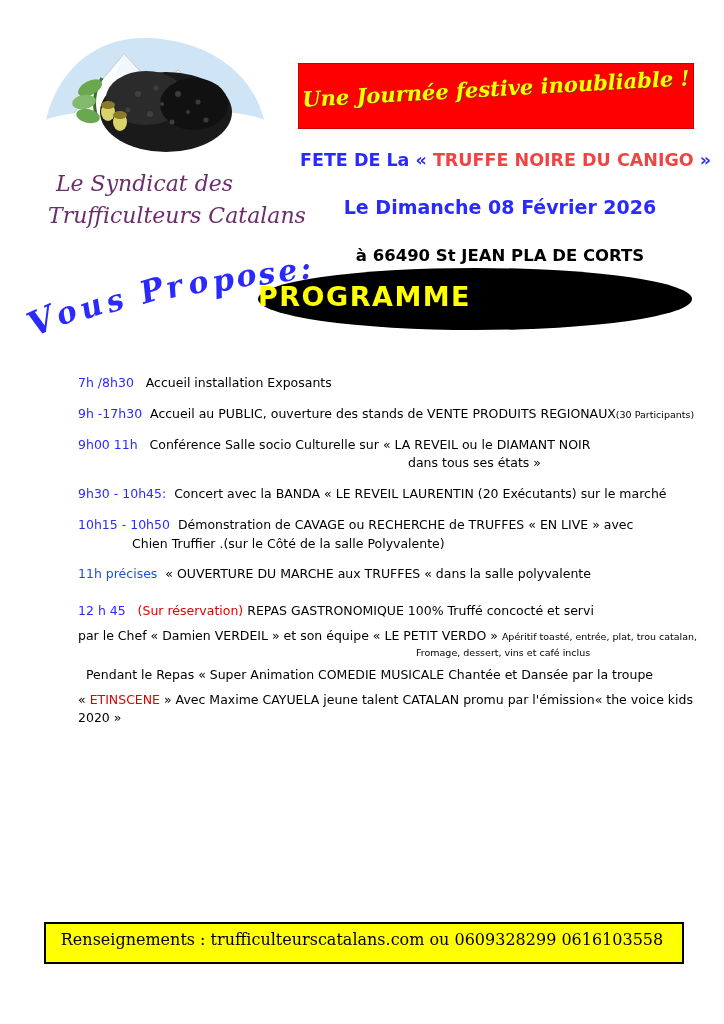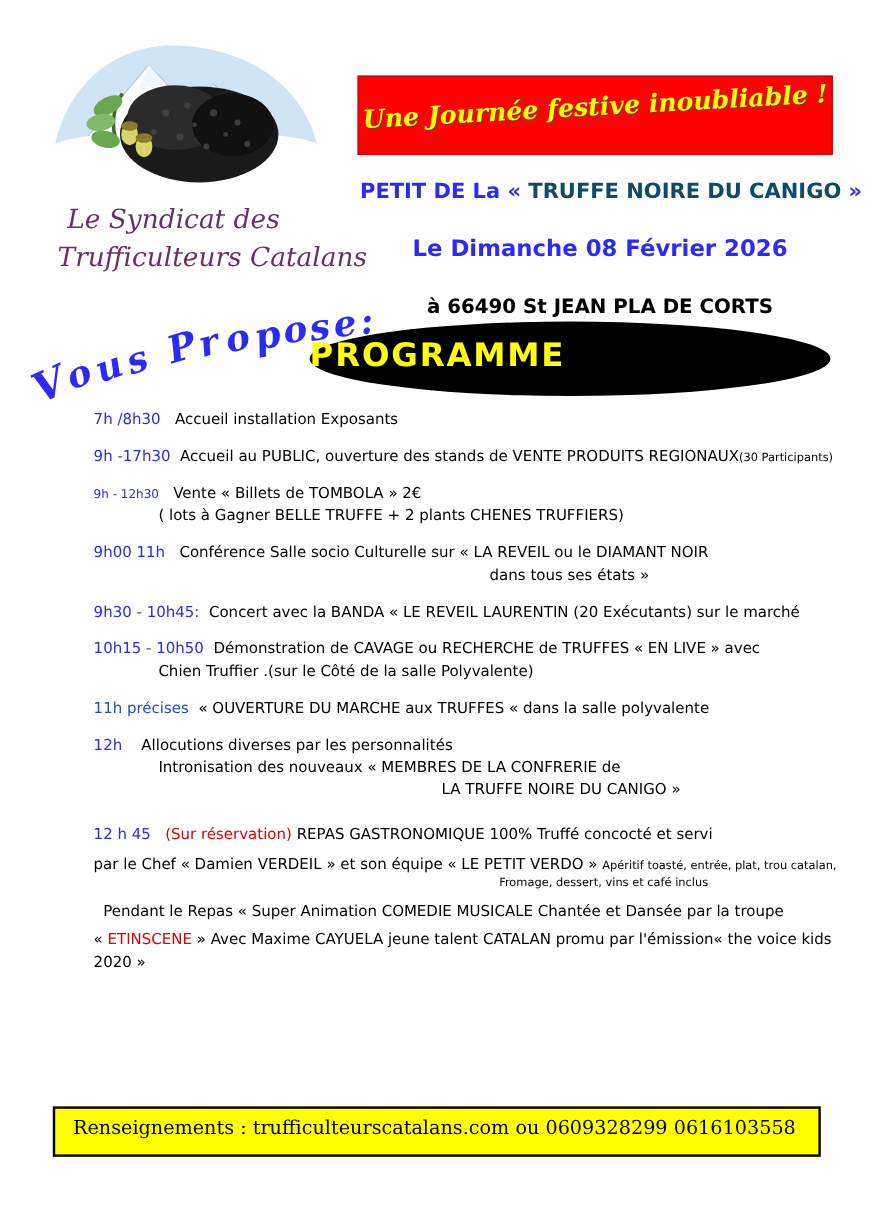--- a/index.html
+++ b/index.html
@@ -73,21 +73,21 @@
     left: 300px;
     top: 150px;
     width: 400px;
     text-align: center;
     font-family: "DejaVu Sans", sans-serif;
     font-weight: bold;
     font-size: 17.5px;
     color: #2a2aff;
     white-space: nowrap;
   }
-  .fete .noir { color: #0c4a6e; }
+  .fete .noir { color: #ef4444; }
   .dimanche {
     position: absolute;
     left: 300px;
     top: 196px;
     width: 400px;
     text-align: center;
     font-family: "DejaVu Sans", sans-serif;
     font-weight: bold;
     font-size: 19px;
     color: #2a2aff;
@@ -152,21 +152,21 @@
     font-weight: bold;
     font-size: 27px;
     letter-spacing: 1.5px;
     color: #ffff00;
   }
 
   
   .prog {
     position: absolute;
     left: 78px;
-    top: 340px;
+    top: 374px;
     width: 620px;
     font-family: "DejaVu Sans", sans-serif;
     font-size: 12.5px;
     color: #000000;
   }
   .entry { margin-bottom: 12px; line-height: 1.5; }
   .time { color: #2a2aff; font-weight: normal; }
   .time.red { color: #1d4ed8; }
   .small-time { font-size: 10px; color: #2a2aff; }
   .indent1 { padding-left: 54px; display:block; }
@@ -241,21 +241,21 @@
 
   <div class="syndicat">
     <span class="l1">Le Syndicat des</span>
     <span class="l2">Trufficulteurs Catalans</span>
   </div>
 
   <div class="banner-red"></div>
   <div class="banner-red-text">Une Journée  festive inoubliable !</div>
 
   <div class="fete">
-    <span>PETIT DE La « </span><span class="noir">TRUFFE NOIRE DU CANIGO</span><span> »</span>
+    <span>FETE DE La « </span><span class="noir">TRUFFE NOIRE DU CANIGO</span><span> »</span>
   </div>
   <div class="dimanche">Le Dimanche  08 Février 2026</div>
   <div class="lieu">à 66490 St JEAN PLA DE CORTS</div>
 
   <div class="vous-propose">
     <span class="vp-word vp-v">V</span>
     <span class="vp-word vp-o">o</span>
     <span class="vp-word vp-u">u</span>
     <span class="vp-word vp-s">s</span>
     <span class="vp-word vp-p">P</span>
@@ -276,25 +276,20 @@
     <div class="entry">
       <span class="time">7h /8h30</span>
       &nbsp;&nbsp;<span>Accueil installation Exposants</span>
     </div>
 
     <div class="entry">
       <span class="time">9h -17h30</span>
       &nbsp;<span>Accueil au PUBLIC, ouverture des stands de VENTE PRODUITS REGIONAUX</span><span class="tiny">(30 Participants)</span>
     </div>
 
-    <div class="entry">
-      <span class="small-time">9h - 12h30</span>
-      &nbsp;&nbsp;<span>Vente « Billets de TOMBOLA » 2€</span>
-      <span class="indent1">( lots à Gagner BELLE TRUFFE + 2  plants CHENES TRUFFIERS)</span>
-    </div>
 
     <div class="entry">
       <span class="time">9h00  11h</span>
       &nbsp;&nbsp;<span>Conférence Salle socio Culturelle sur « LA REVEIL ou le DIAMANT NOIR</span>
       <span class="indent3">dans tous ses états »</span>
     </div>
 
     <div class="entry">
       <span class="time">9h30 - 10h45:</span>
       &nbsp;<span>Concert avec  la BANDA « LE REVEIL LAURENTIN  (20 Exécutants) sur le marché</span>
@@ -304,26 +299,20 @@
       <span class="time">10h15 - 10h50</span>
       &nbsp;<span>Démonstration de CAVAGE ou RECHERCHE de TRUFFES «  EN LIVE » avec</span>
       <span class="indent1">Chien Truffier .(sur le Côté de la salle Polyvalente)</span>
     </div>
 
     <div class="entry">
       <span class="time red">11h  précises</span>
       &nbsp;<span>«  OUVERTURE DU MARCHE aux TRUFFES «  dans la salle polyvalente</span>
     </div>
 
-    <div class="entry">
-      <span class="time">12h</span>
-      &nbsp;&nbsp;&nbsp;<span>Allocutions diverses par les personnalités</span>
-      <span class="indent1">Intronisation des nouveaux « MEMBRES DE LA CONFRERIE de</span>
-      <span class="indent4">LA TRUFFE NOIRE DU CANIGO »</span>
-    </div>
 
     <div class="entry" style="margin-top:18px;">
       <span class="time">12 h 45</span>
       &nbsp;&nbsp;<span class="red">(Sur réservation)</span>
       <span>REPAS GASTRONOMIQUE   100% Truffé  concocté et servi</span>
       <div style="margin-top:6px;">
         <span>par le Chef «  Damien VERDEIL » et son équipe «  LE PETIT VERDO »</span>
         <span class="tiny">Apéritif toasté, entrée, plat, trou catalan,</span>
       </div>
       <div class="indent3 tiny" style="padding-left:338px;">Fromage, dessert, vins et café inclus</div>

